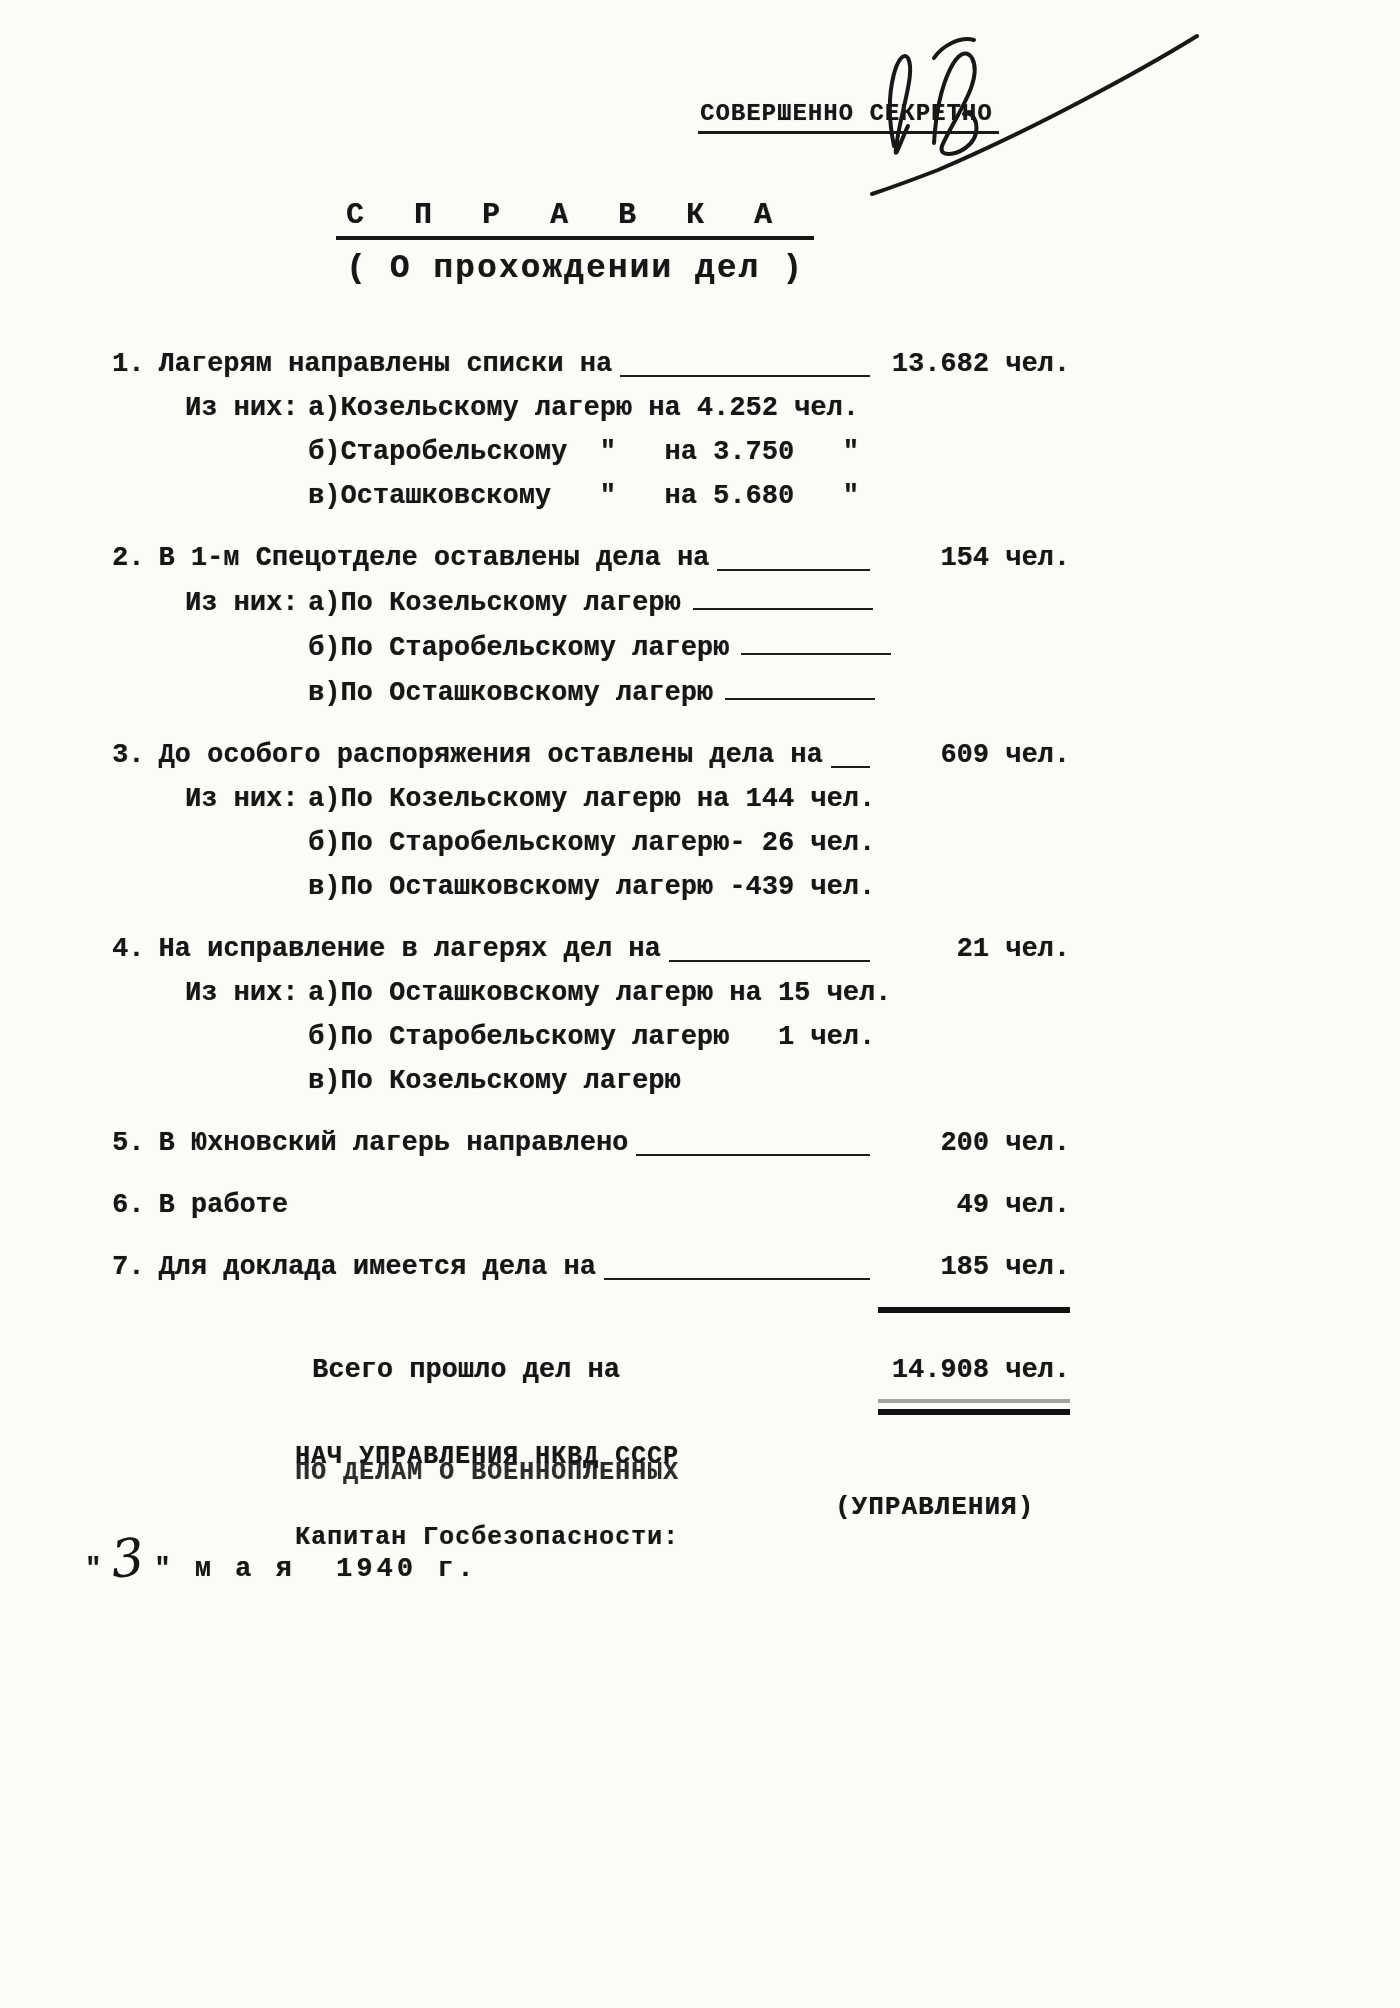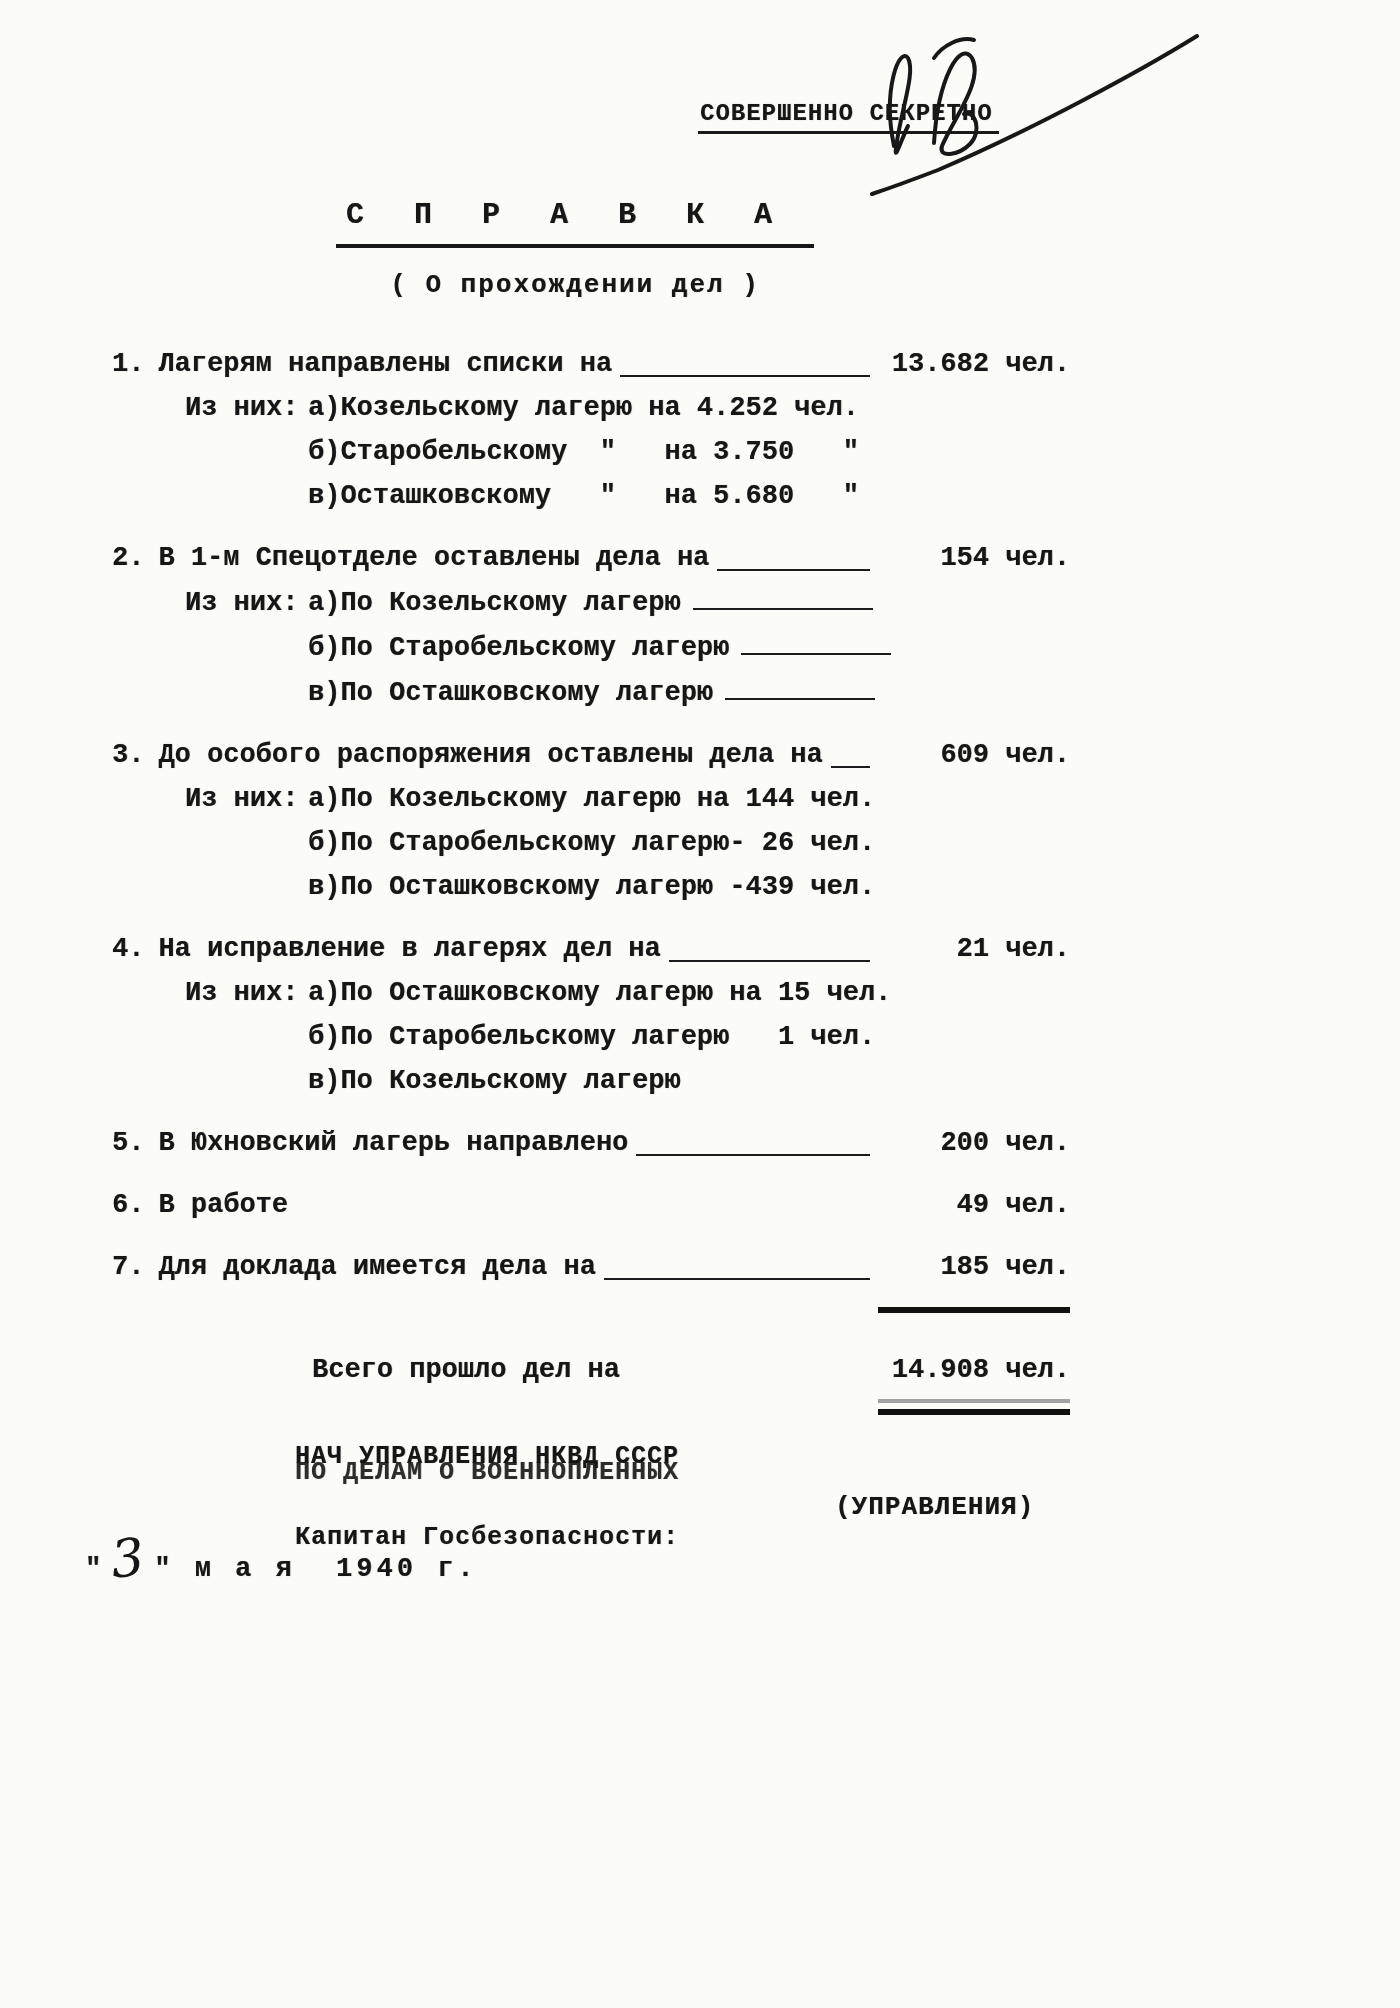--- a/index.html
+++ b/index.html
@@ -26,25 +26,25 @@
     white-space:nowrap;
   }
   .scribble { position:absolute; top:18px; left:842px; width:370px; height:185px; }
 
   
   .title-wrap { position:absolute; top:198px; left:0; width:1150px; text-align:center; }
   .doc-title {
     display:inline-block;
     font-size:30px; letter-spacing:16px;
     border-bottom:4px solid #161616;
-    padding:0 26px 12px 10px;
+    padding:0 26px 4px 10px;
     filter:blur(0.2px);
     text-align:center;
   }
-  .doc-subtitle { margin-top:22px; font-size:26px; letter-spacing:2px;font-family:Liberation Mono, monospace; }
+  .doc-subtitle { margin-top:10px; font-size:33px; letter-spacing:2px;font-family:Liberation Mono, monospace; }
 
   
   .list { position:absolute; top:342px; left:112px; width:958px; font-size:27px; }
   .item { margin-bottom:18px; }
   .main-row { display:flex; align-items:baseline; line-height:44px; }
   .num { margin-right:14px; }
   .fill { flex:1 1 auto; border-bottom:2px solid #1c1c1c; align-self:flex-end; margin:0 10px 9px 8px; min-width:30px; }
   .main-row.no-line .fill { border-bottom:none; }
   .val { min-width:190px; text-align:right; }
   .sub-row { display:flex; align-items:baseline; line-height:44px; padding-left:73px; }

